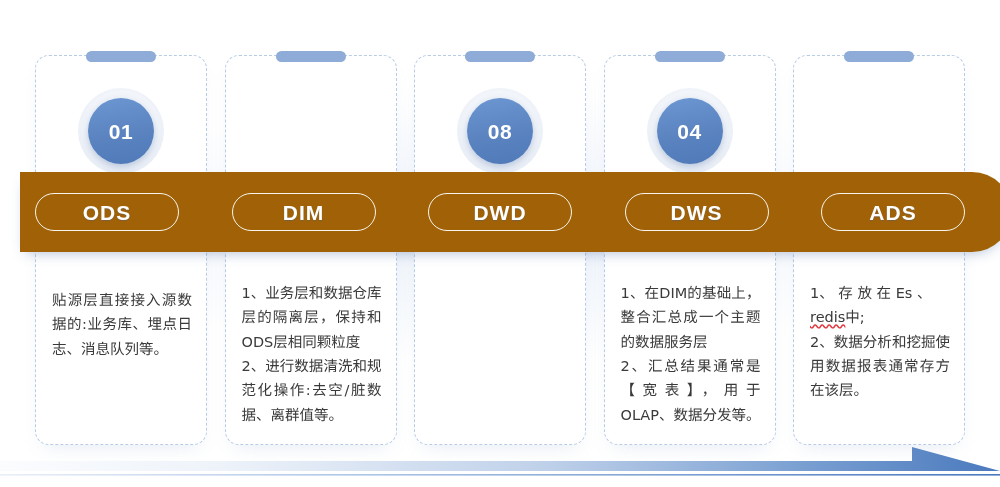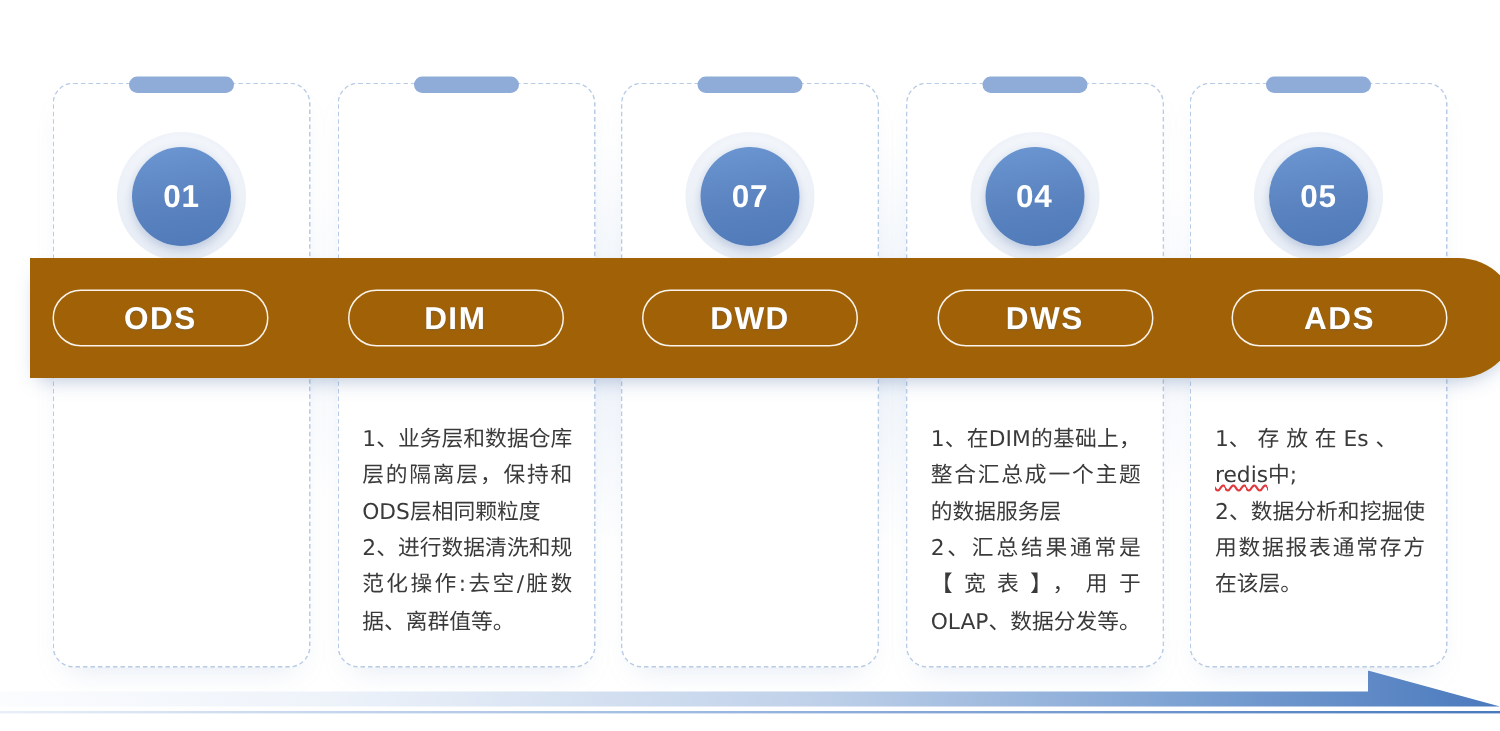--- a/index.html
+++ b/index.html
@@ -180,55 +180,51 @@
 
   <div class="columns">
 
     <div class="card">
       <div class="card-tab"></div>
       <div class="circle-wrap">
         <div class="circle">
           <span>01</span>
         </div>
       </div>
+      <div class="desc col1">贴源层直接接入源数据的:业务库、埋点日志、消息队列等。</div>
     </div>
 
     <div class="card">
       <div class="card-tab"></div>
       <div class="desc">1、业务层和数据仓库层的隔离层，保持和ODS层相同颗粒度
 2、进行数据清洗和规范化操作:去空/脏数据、离群值等。</div>
     </div>
 
     <div class="card">
       <div class="card-tab"></div>
       <div class="circle-wrap">
         <div class="circle">
-          <span>07</span>
+          <span>08</span>
         </div>
       </div>
     </div>
 
     <div class="card">
       <div class="card-tab"></div>
       <div class="circle-wrap">
         <div class="circle">
           <span>04</span>
         </div>
       </div>
       <div class="desc">1、在DIM的基础上，整合汇总成一个主题的数据服务层
 2、汇总结果通常是【宽表】，用于OLAP、数据分发等。</div>
     </div>
 
     <div class="card">
       <div class="card-tab"></div>
-      <div class="circle-wrap">
-        <div class="circle">
-          <span>05</span>
-        </div>
-      </div>
       <div class="desc col5"><span>1、 存 放 在 Es 、
 </span><span class="redis-underline">redis</span><span>中;
 2、数据分析和挖掘使用数据报表通常存方在该层。</span></div>
     </div>
 
   </div>
 
   <div class="banner">
     <div class="pills">
       <div class="pill">

